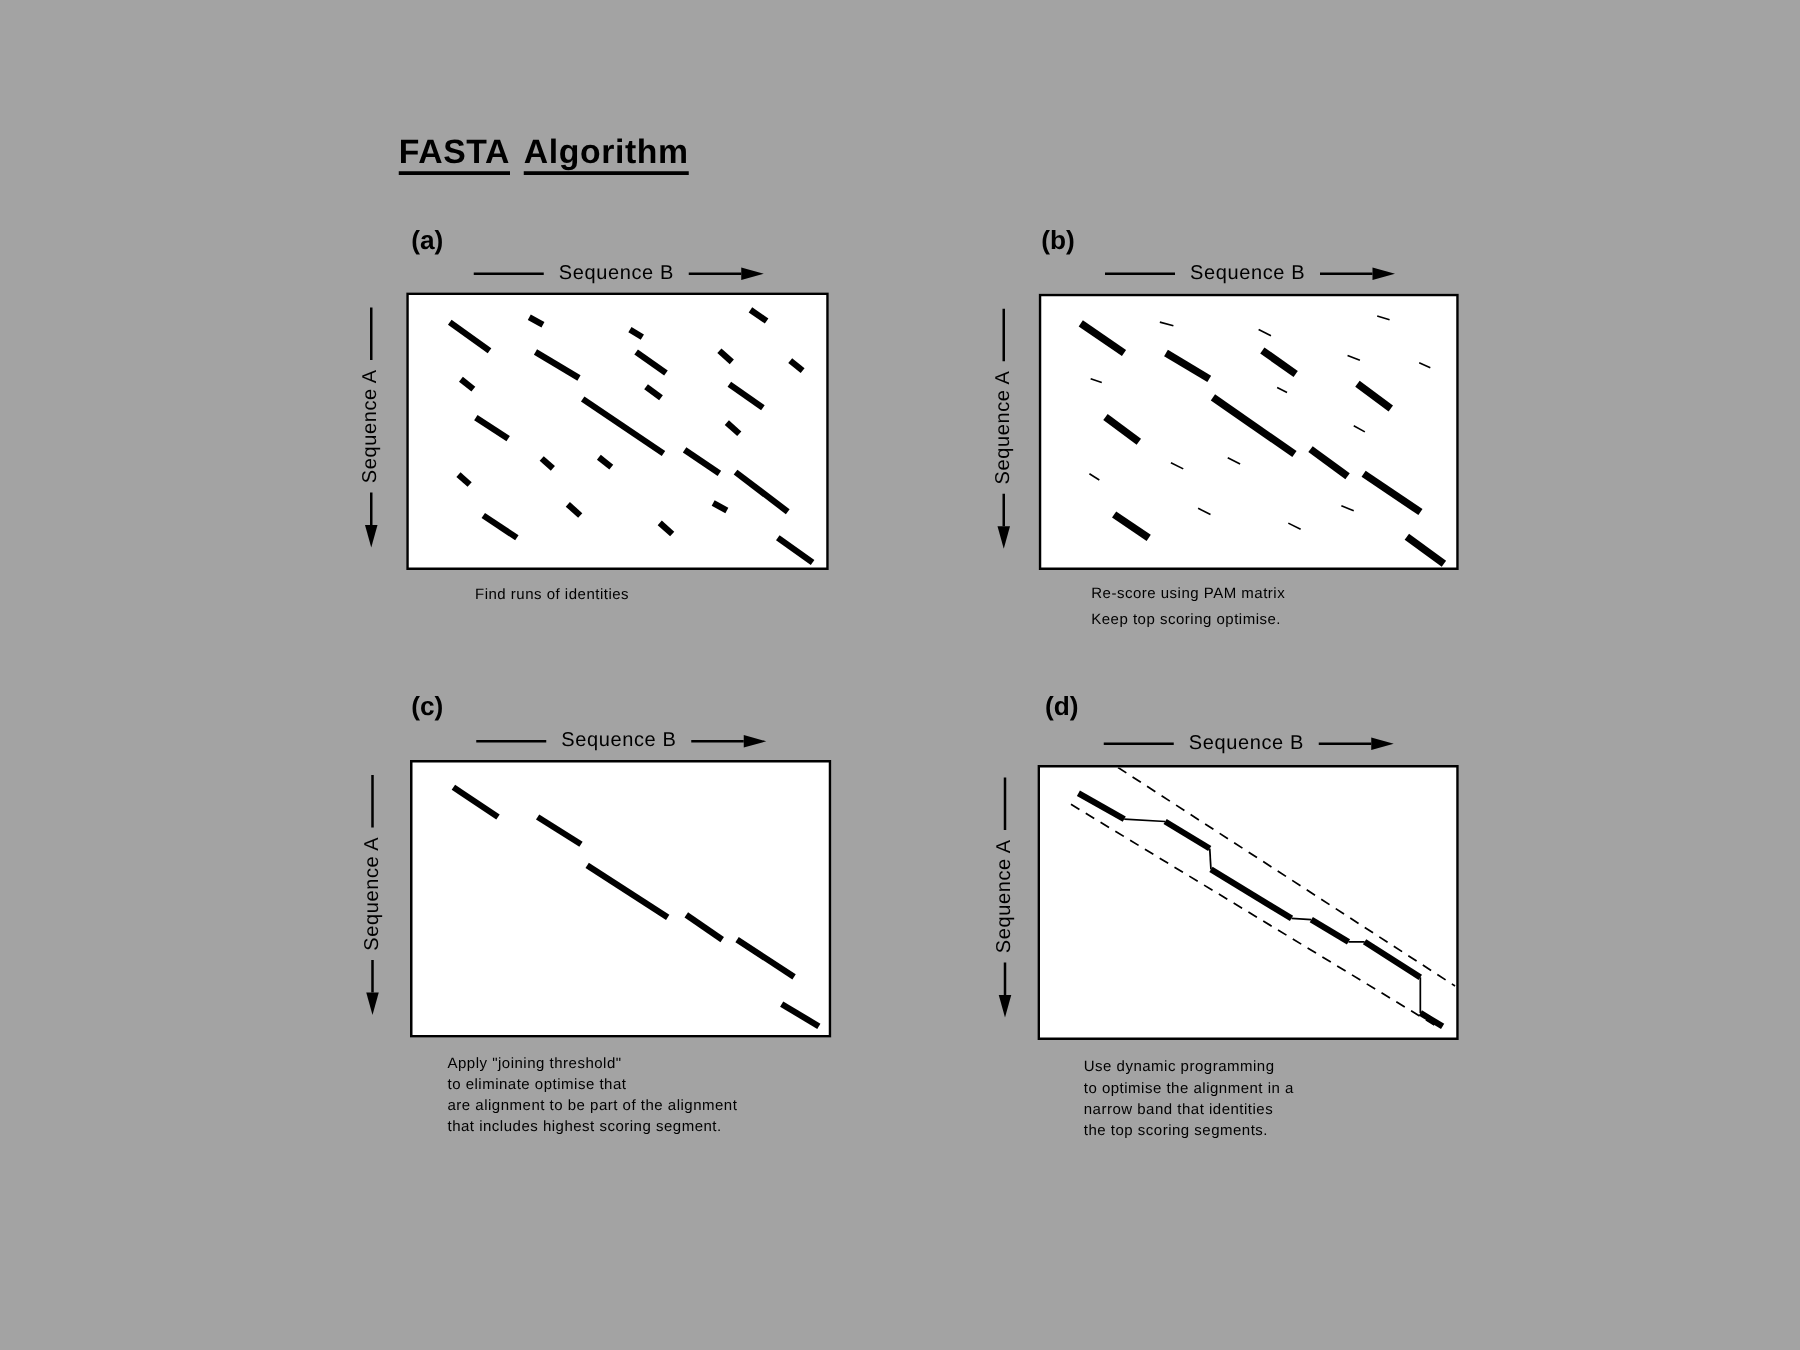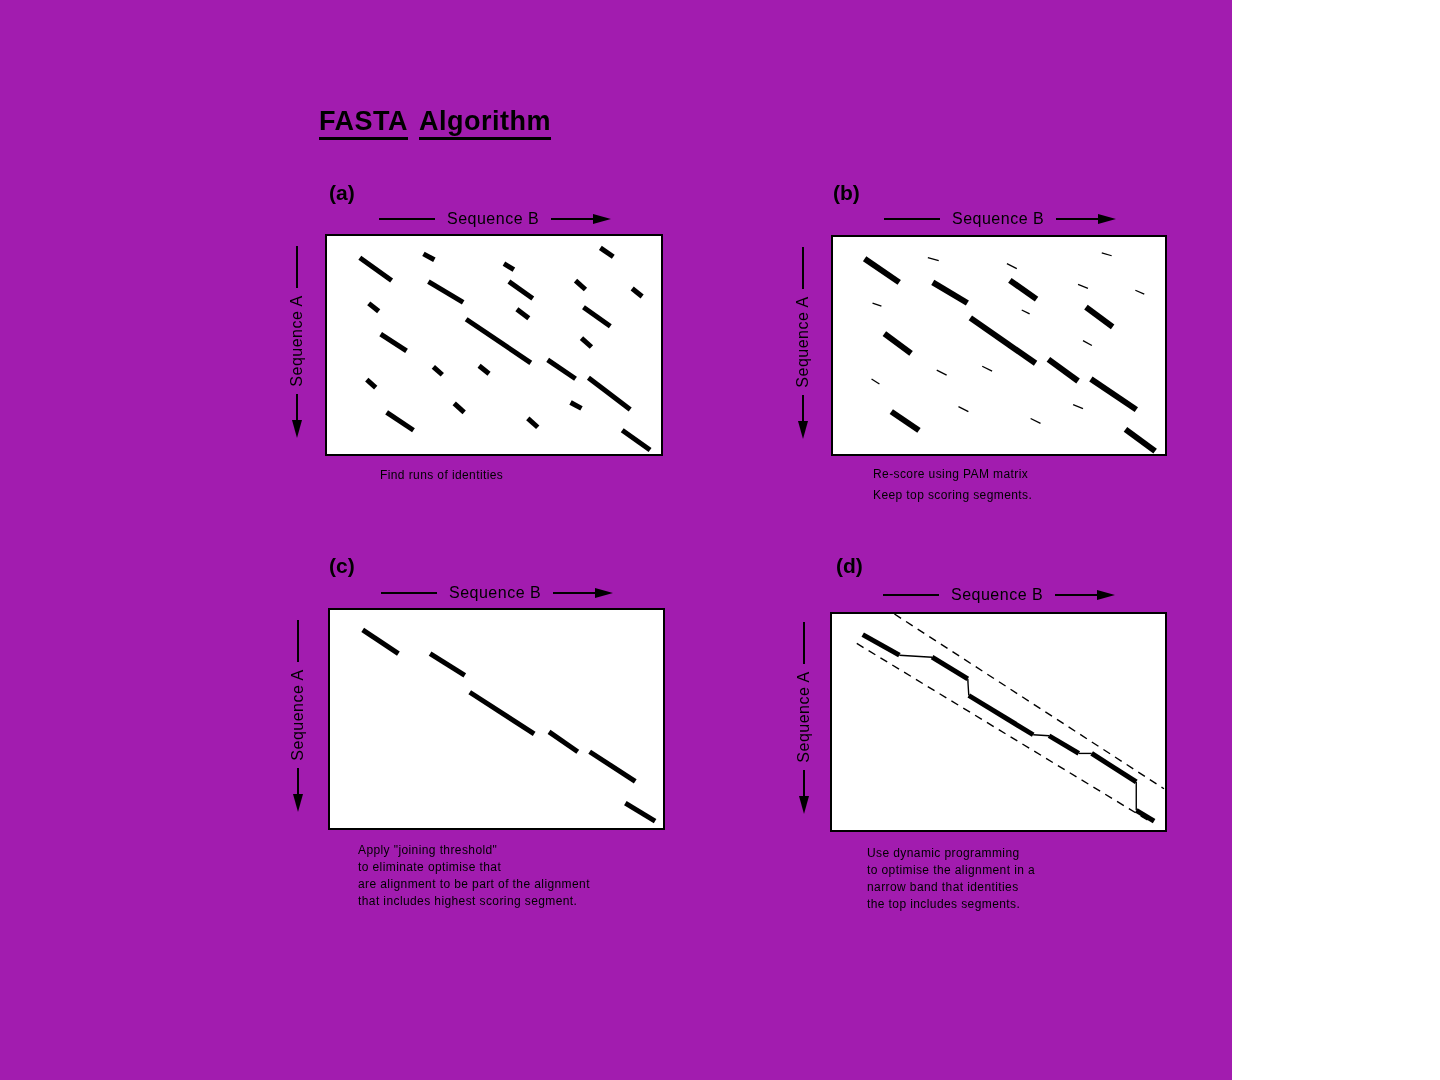--- a/index.html
+++ b/index.html
@@ -1,20 +1,20 @@
 <!DOCTYPE html>
 <html><head>
 <meta charset="utf-8">
 <style>
   * { margin:0; padding:0; box-sizing:border-box; }
   html,body { background:#ffffff; }
   .page {
     position:relative;
-    width:1232px; height:1080px;
-    background:#a21caf;
+    width:1440px; height:1080px;
+    background:#a3a3a3;
     overflow:hidden;
     font-family:"Liberation Sans", sans-serif;
     color:#000;
   }
   .abs { position:absolute; }
 
   
   .title {
     left:319px; top:106px;
     font-size:27px; font-weight:bold; letter-spacing:0.5px;
@@ -181,21 +181,21 @@
         <line x1="105" y1="135" x2="115" y2="140" stroke="#000000" stroke-width="1.3"></line>
         <line x1="151" y1="131" x2="161" y2="136" stroke="#000000" stroke-width="1.3"></line>
         <line x1="39" y1="144" x2="47" y2="149" stroke="#000000" stroke-width="1.3"></line>
         <line x1="243" y1="170" x2="253" y2="174" stroke="#000000" stroke-width="1.3"></line>
         <line x1="127" y1="172" x2="137" y2="177" stroke="#000000" stroke-width="1.3"></line>
         <line x1="200" y1="184" x2="210" y2="189" stroke="#000000" stroke-width="1.3"></line>
       </svg>
     </div>
   <div class="abs caption caption-b">
     <div>Re-score using PAM matrix</div>
-    <div>Keep top scoring segments.</div>
+    <div>Keep top scoring optimise.</div>
   </div>
 
   <div class="abs panel-letter letter-c">(c)</div>
   <div class="abs haxis haxis-c">
     <span class="hline"></span>
     <span class="htext">Sequence B</span>
     <span class="harrow">
         <span class="shaft"></span>
         <span class="head"></span>
       </span>
@@ -260,16 +260,16 @@
         <line x1="138" y1="83" x2="203" y2="123" stroke="#000000" stroke-width="5"></line>
         <line x1="219" y1="124" x2="249" y2="142" stroke="#000000" stroke-width="5"></line>
         <line x1="262" y1="142" x2="307" y2="171" stroke="#000000" stroke-width="5"></line>
         <line x1="307" y1="200" x2="325" y2="211" stroke="#000000" stroke-width="5"></line>
       </svg>
     </div>
   <div class="abs caption caption-d">
     <div>Use dynamic programming</div>
     <div>to optimise the alignment in a</div>
     <div>narrow band that identities</div>
-    <div>the top includes segments.</div>
+    <div>the top scoring segments.</div>
   </div>
 
 </div>
 
 </body></html>

